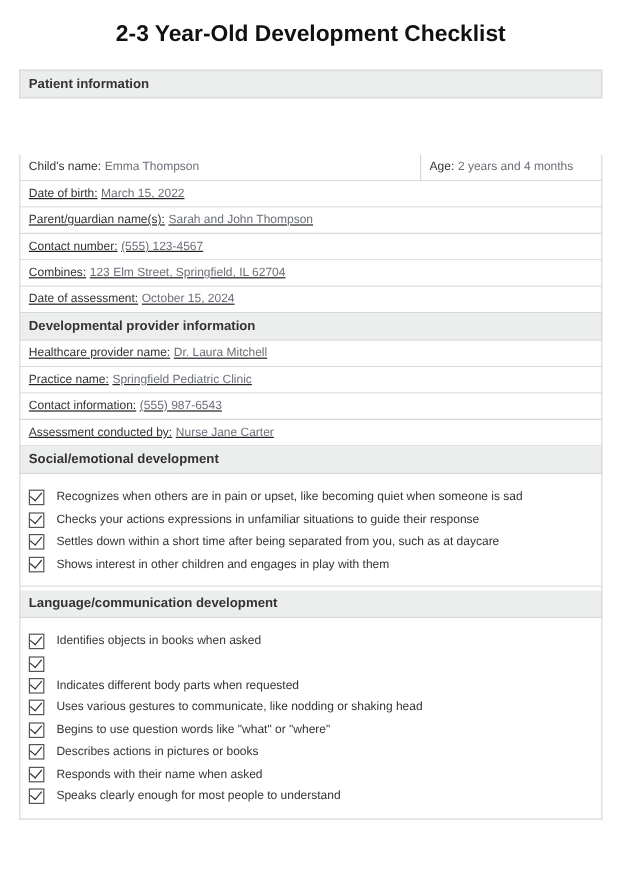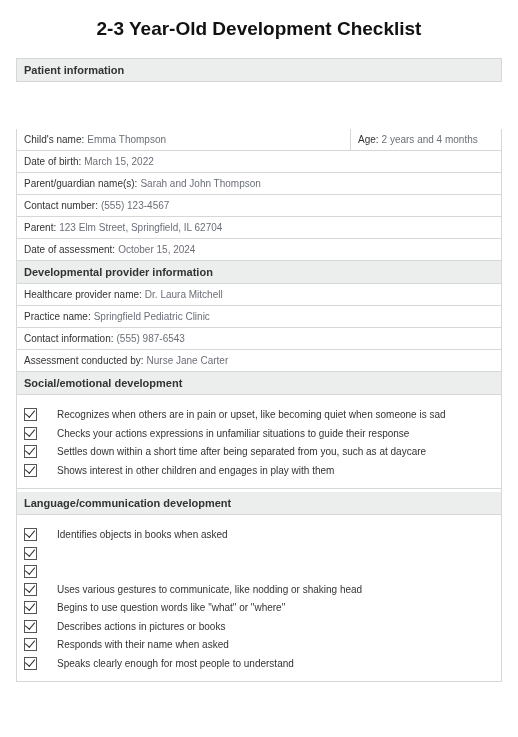--- a/index.html
+++ b/index.html
@@ -27,20 +27,21 @@
     color: #333;
   }
   .field-row {
     display: flex;
     align-items: flex-start;
     border: 1px solid #d6d7d8;
     border-top: none;
     padding: 5px 7px;
     font-size: 10px;
     background: #fff;
+    text-decoration: underline;
   }
   .field-row-split {
     display: flex;
     border: 1px solid #d6d7d8;
     border-top: none;
     background: #fff;
     font-size: 10px;
     margin-top: 47px;
   }
   .field-row-split .left {
@@ -67,21 +68,21 @@
   .checklist-block {
     border-left: 1px solid #d6d7d8;
     border-right: 1px solid #d6d7d8;
     border-bottom: 1px solid #d6d7d8;
     padding: 8px 7px 6px 7px;
     background: #fff;
   }
   .checklist-block .item {
     display: flex;
     align-items: flex-start;
-    gap: 20px;
+    gap: 10px;
     margin: 5px 0;
   }
   .checkbox {
     flex: 0 0 13px;
     width: 13px;
     height: 13px;
     border: 1.2px solid #555;
     background: #fff;
     position: relative;
     margin-top: 0;
@@ -136,21 +137,21 @@
   <span class="label">Parent/guardian name(s):</span>
   <span class="value">Sarah and John Thompson</span>
 </div>
 
 <div class="field-row">
   <span class="label">Contact number:</span>
   <span class="value">(555) 123-4567</span>
 </div>
 
 <div class="field-row">
-  <span class="label">Parent:</span>
+  <span class="label">Combines:</span>
   <span class="value">123 Elm Street, Springfield, IL 62704</span>
 </div>
 
 <div class="field-row">
   <span class="label">Date of assessment:</span>
   <span class="value">October 15, 2024</span>
 </div>
 
 <div class="section-header" style="border-top:none">Developmental provider information</div>
 
@@ -200,20 +201,21 @@
 <div class="checklist-block" id="list-lang">
     <div class="item">
       <div class="checkbox checked"></div>
       <div class="item-text">Identifies objects in books when asked</div>
     </div>
     <div class="item">
       <div class="checkbox checked"></div>
     </div>
     <div class="item">
       <div class="checkbox checked"></div>
+      <div class="item-text">Indicates different body parts when requested</div>
     </div>
     <div class="item">
       <div class="checkbox checked"></div>
       <div class="item-text">Uses various gestures to communicate, like nodding or shaking head</div>
     </div>
     <div class="item">
       <div class="checkbox checked"></div>
       <div class="item-text">Begins to use question words like "what" or "where"</div>
     </div>
     <div class="item">

